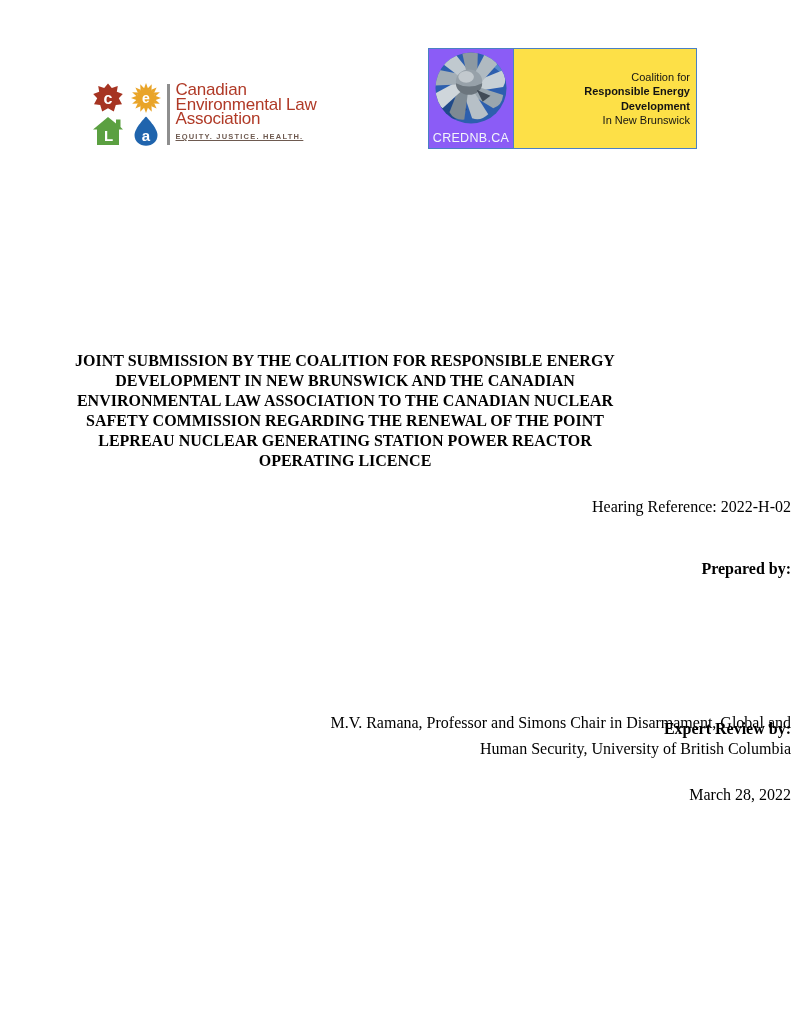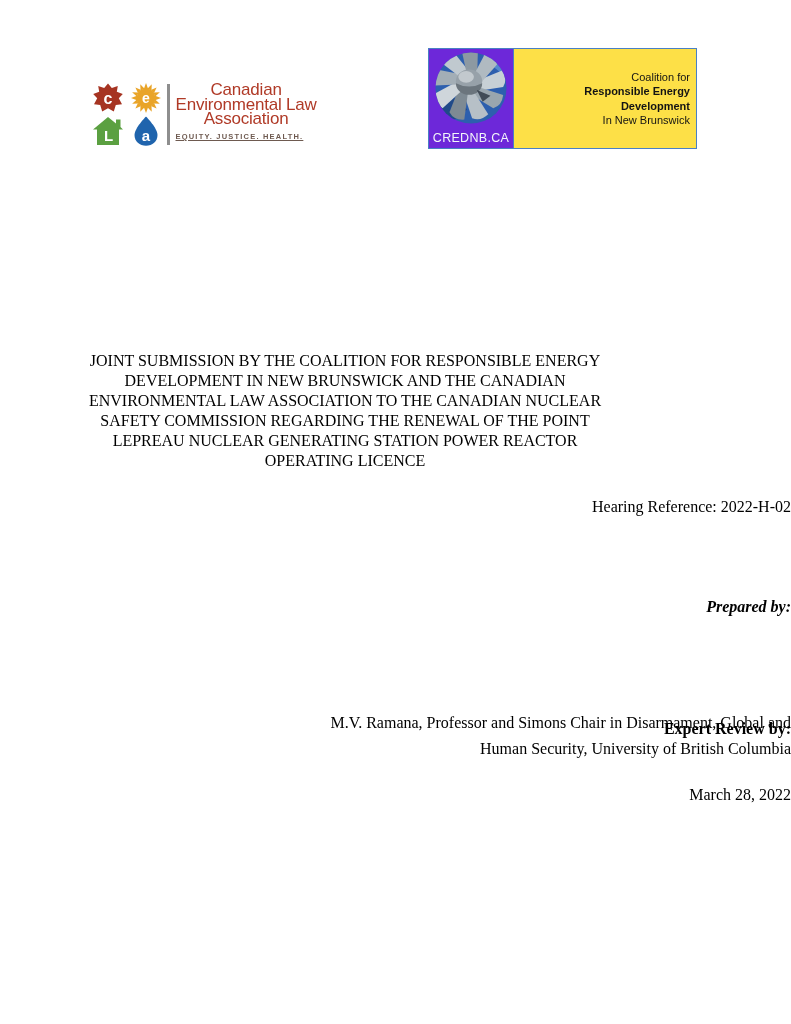--- a/index.html
+++ b/index.html
@@ -45,21 +45,20 @@
     margin-top: 1px;
     font-family: "Liberation Sans", sans-serif;
   }
   .cela-wordmark {
     font-size: 17px;
     line-height: 14.5px;
     font-weight: 500;
     color: #b03a27;
     white-space: pre-line;
     letter-spacing: -0.2px;
-    text-align: center;
   }
   .cela-tagline {
     margin-top: 5px;
     font-size: 7.5px;
     font-weight: bold;
     letter-spacing: 1.2px;
     color: #6e5a50;
     text-decoration: underline;
   }
 
@@ -72,21 +71,21 @@
     height: 101px;
     display: flex;
     border: 1.5px solid #4a80c4;
     background: #fff;
     font-family: "Liberation Sans", sans-serif;
   }
   .crednb-left {
     position: relative;
     width: 84px;
     flex: 0 0 84px;
-    background: #6d28d9;
+    background: #8b5cf6;
   }
   .crednb-left svg { display: block; margin: 2px auto 0 auto; }
   .crednb-url {
     position: absolute;
     bottom: 3px;
     left: 0;
     width: 100%;
     text-align: center;
     color: #f2f6fa;
     font-size: 12.5px;
@@ -107,37 +106,37 @@
   }
   .crednb-right .bold { font-weight: bold; }
 
   
   .doc-title {
     position: absolute;
     top: 351px;
     left: 0;
     width: 670px;
     text-align: center;
-    font-weight: normal;
+    font-weight: bold;
     font-size: 16px;
     line-height: 20px;
     white-space: pre-line;
     padding-left: 20px;
   }
   .doc-line, .doc-block {
     position: absolute;
     left: 0;
     width: 791px;
     text-align: right;
     font-size: 16px;
     line-height: 26px;
     white-space: pre-line;
   }
   .hearing-ref { top: 494px; }
-  .prepared-label { top: 594px; font-weight: bold; font-style: italic; }
+  .prepared-label { top: 556px; font-weight: bold; }
   .prepared-names { top: 616px; }
   .expert-label { top: 716px; font-weight: bold; padding-left: 32px; }
   .expert-lines { top: 710px; }
   .doc-date { top: 782px; }
 </style>
 </head>
 <body>
 
 <div class="page">
 

